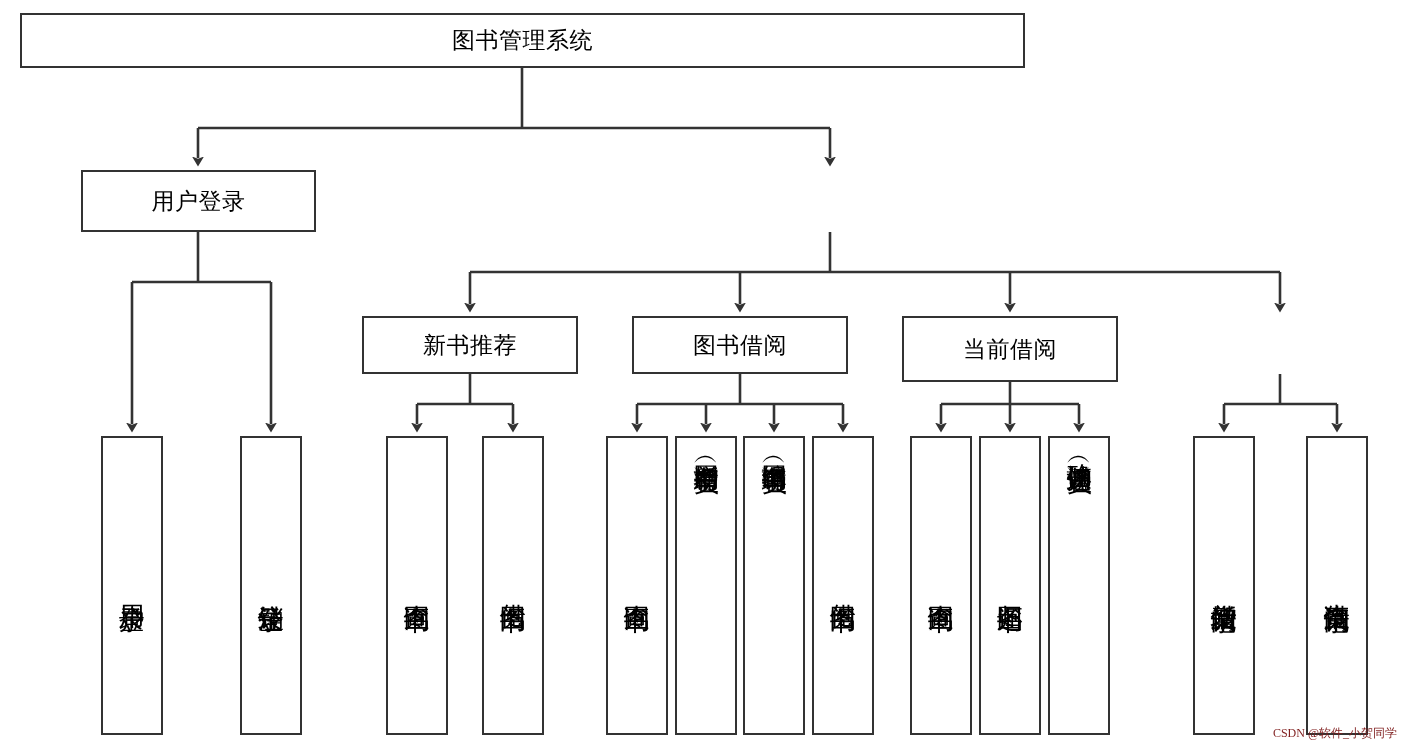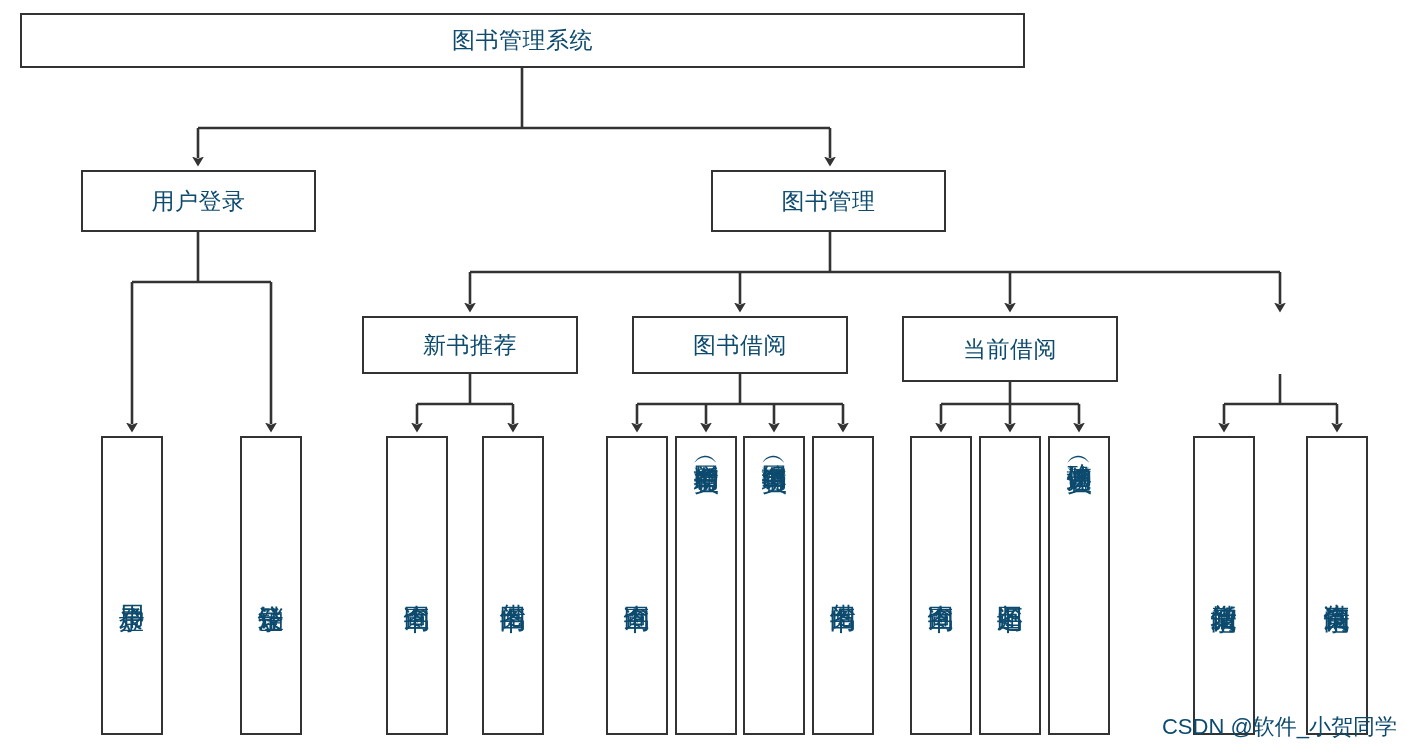--- a/index.html
+++ b/index.html
@@ -24,21 +24,21 @@
     pointer-events: none;
   }
   .node {
     position: absolute;
     box-sizing: border-box;
     background: #ffffff;
     border: 2px solid #333333;
     display: flex;
     align-items: center;
     justify-content: center;
-    color: #0c4a6e;
+    color: #000000;
     z-index: 2;
   }
   .node .lbl {
     display: block;
     text-align: center;
     line-height: 1.0;
   }
   
   .h-node .lbl {
     font-size: 23px;
@@ -64,25 +64,25 @@
   }
   
   .v-node.mid {
     align-items: center;
     padding-top: 0;
   }
   #watermark {
     position: absolute;
     right: 8px;
     bottom: 5px;
-    font-size: 22px;
-    color: #0c4a6e;
+    font-size: 12px;
+    color: #7f1d1d;
     z-index: 5;
     white-space: nowrap;
-    font-family: Liberation Sans, sans-serif;
+    font-family: Liberation Serif, serif;
   }
 </style>
 </head>
 <body>
 
 <div id="canvas">
 
   <svg id="wires" viewBox="0 0 1405 747" xmlns="http://www.w3.org/2000/svg">
     <defs>
       <marker id="arrow" markerWidth="10" markerHeight="12" refX="1.5" refY="6" orient="auto" markerUnits="userSpaceOnUse">
@@ -135,23 +135,20 @@
   </svg>
 
   <div class="node h-node" style="left:20px; top:13px; width:1005px; height:55px;">
     <span class="lbl">图书管理系统</span>
   </div>
 
   <div class="node h-node" style="left:81px; top:170px; width:235px; height:62px;">
     <span class="lbl">用户登录</span>
   </div>
 
-  <div class="node h-node" style="left:711px; top:170px; width:235px; height:62px;">
-    <span class="lbl">图书管理</span>
-  </div>
 
   <div class="node h-node" style="left:362px; top:316px; width:216px; height:58px;">
     <span class="lbl">新书推荐</span>
   </div>
 
   <div class="node h-node" style="left:632px; top:316px; width:216px; height:58px;">
     <span class="lbl">图书借阅</span>
   </div>
 
   <div class="node h-node" style="left:902px; top:316px; width:216px; height:66px;">

